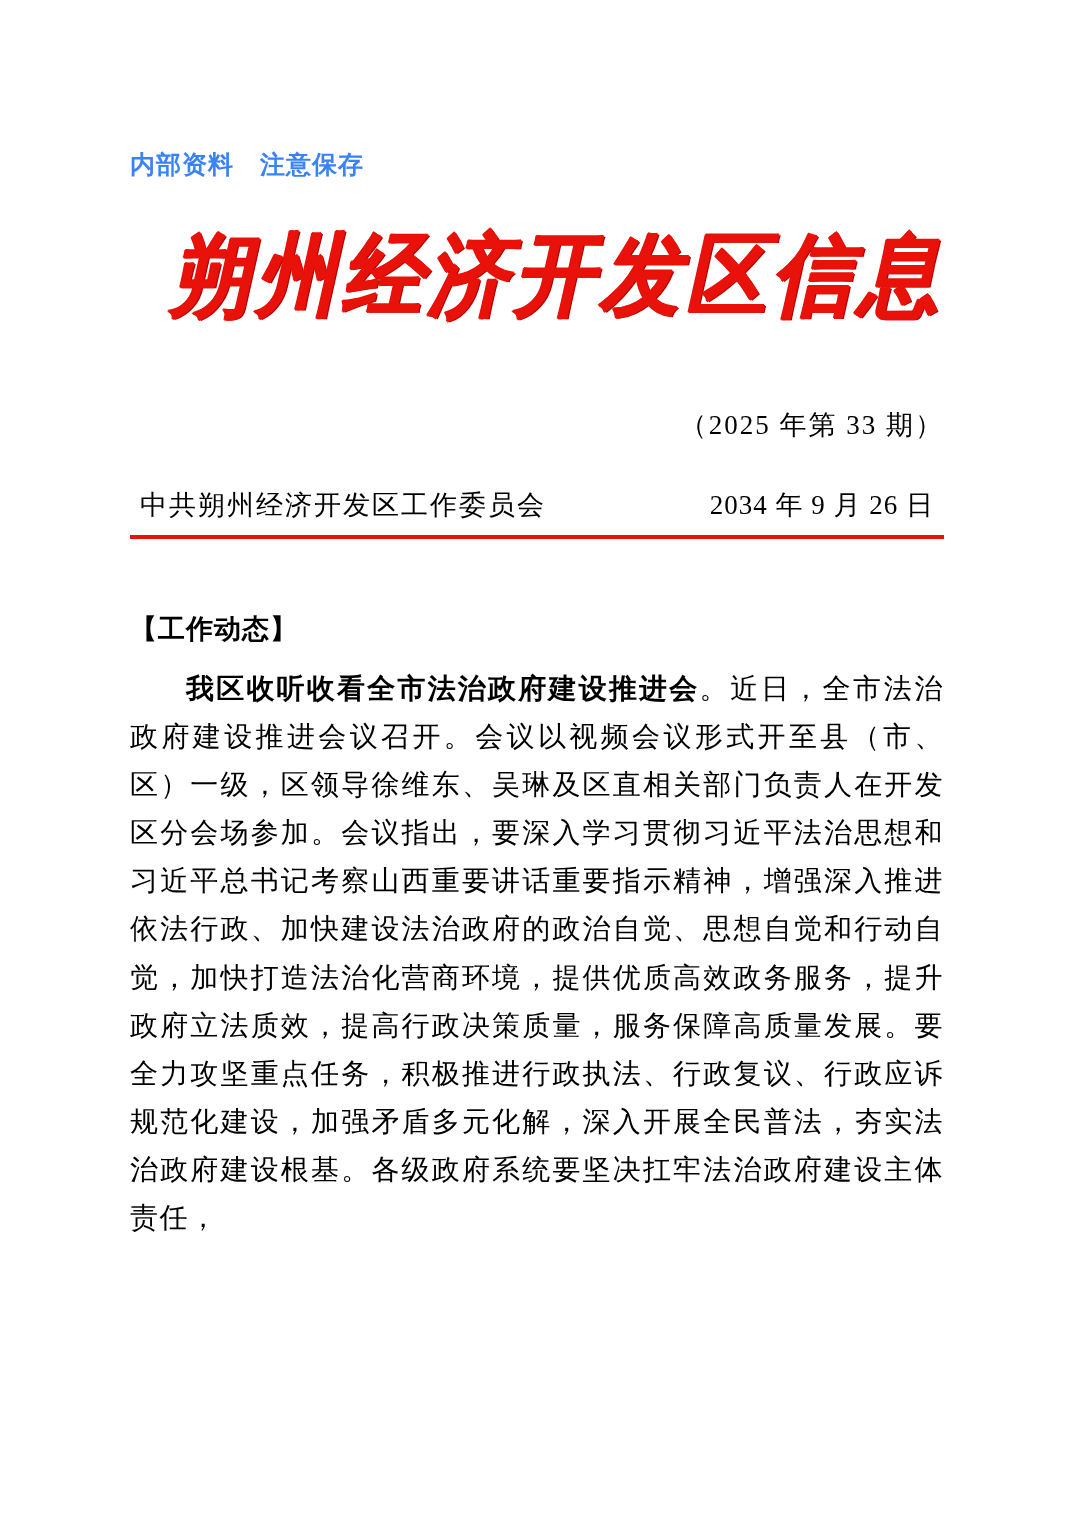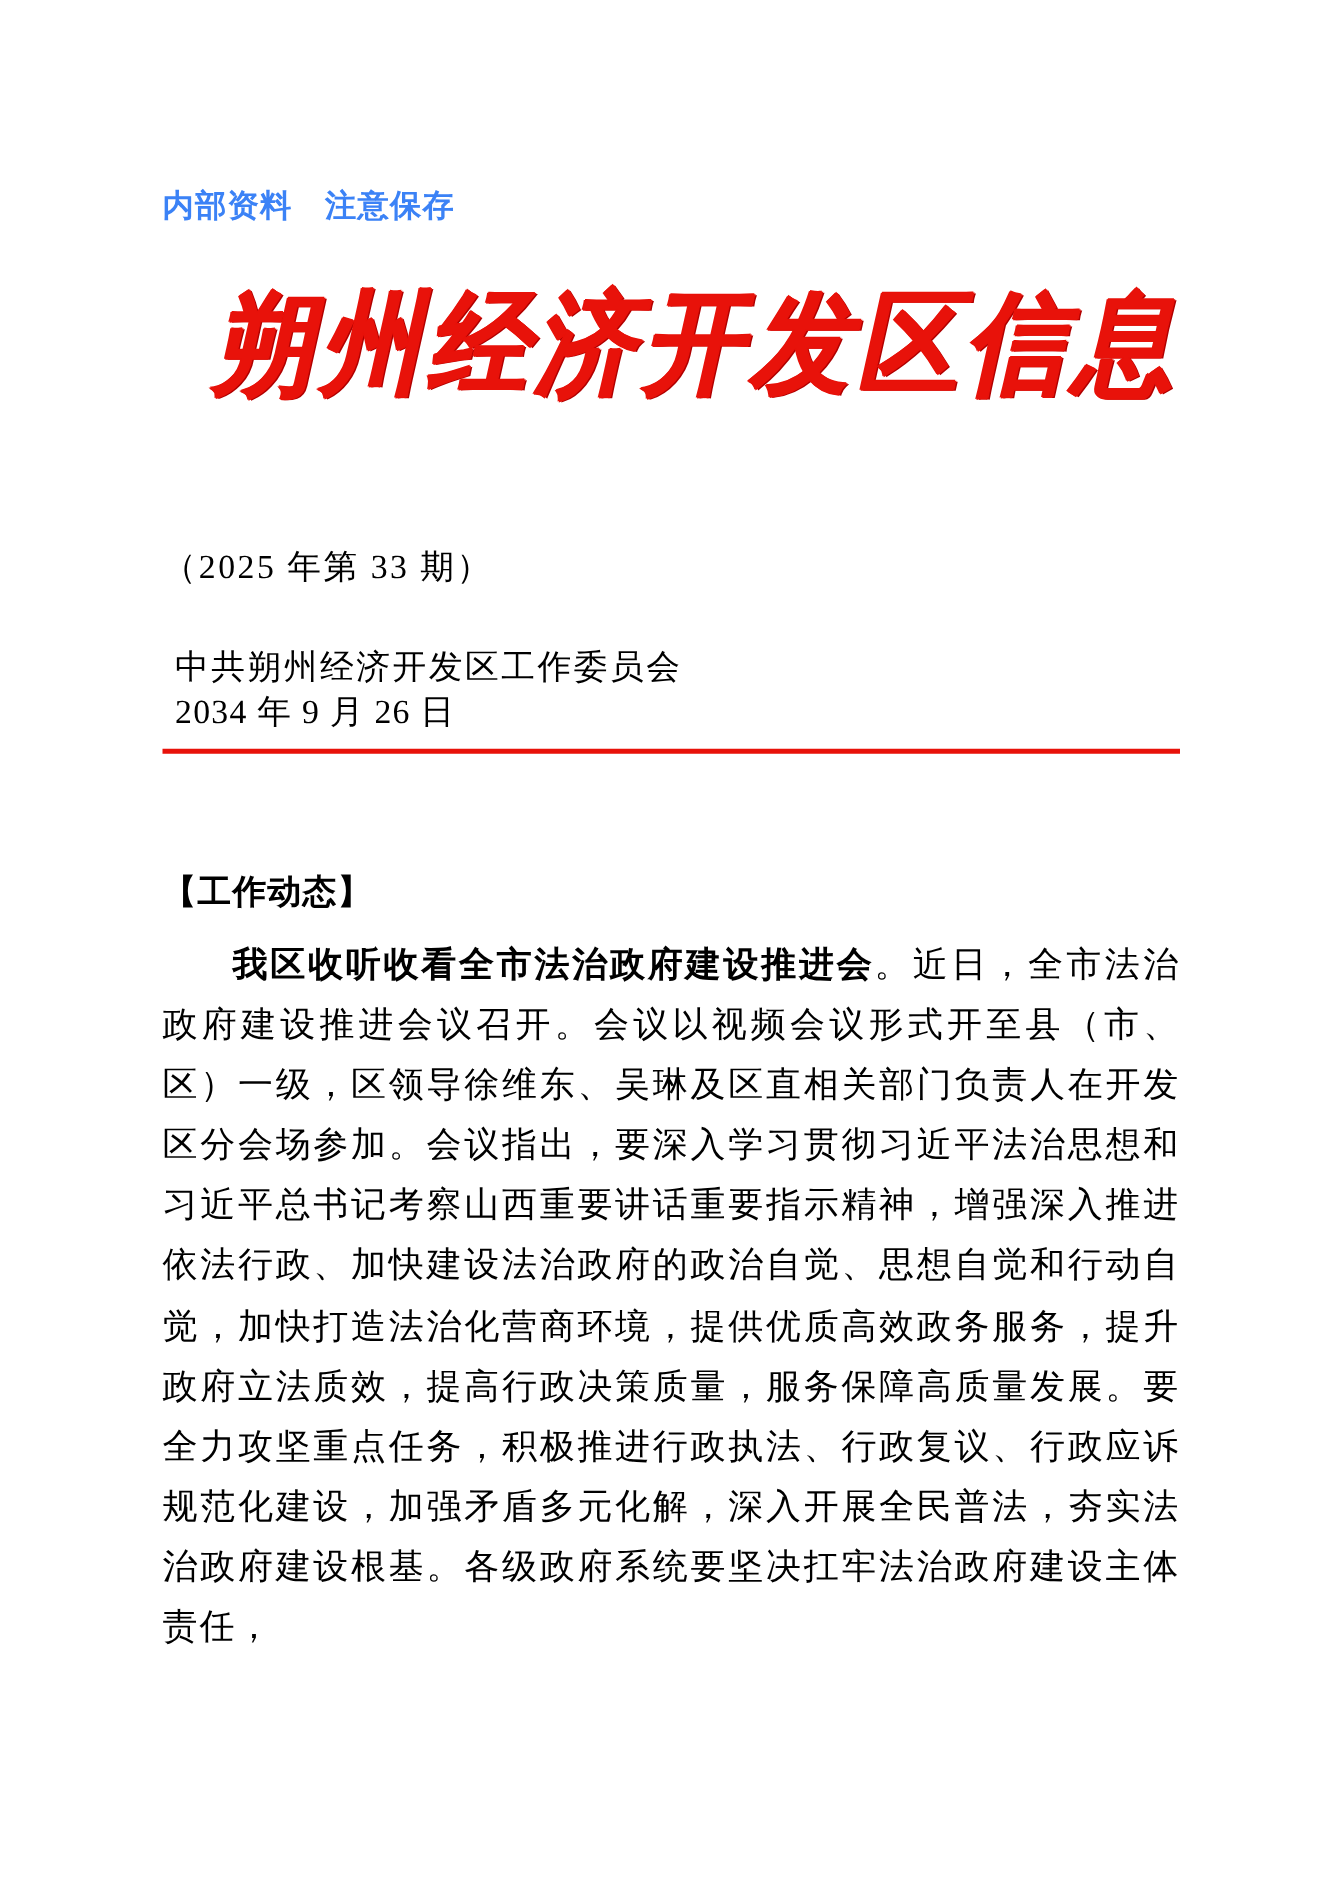--- a/index.html
+++ b/index.html
@@ -47,47 +47,46 @@
     transform-origin: center top;
     text-shadow:
        1px 0 0 #e8120a,
       -1px 0 0 #e8120a,
        0 1px 0 #e8120a,
        0 -1px 0 #e8120a,
        2px 1px 0 #b00000;
     font-style: italic;
   }
   .issue-line {
-    margin-top: 120px;
-    text-align: left;
+    margin-top: 92px;
+    text-align: right;
     font-size: 27px;
     letter-spacing: 2px;
   }
   .meta-row {
     margin-top: 44px;
     display: flex;
     justify-content: space-between;
     align-items: baseline;
     font-size: 27px;
     letter-spacing: 1px;
     padding-left: 10px;
     padding-right: 10px;
-    flex-direction: column;
   }
   .meta-row .org {
     letter-spacing: 2px;
   }
   .red-rule {
     margin-top: 12px;
     height: 4px;
     background: #e8120a;
     width: 100%;
   }
   .section-title {
-    margin-top: 92px;
+    margin-top: 72px;
     font-family: "DejaVu Sans", "Liberation Sans", sans-serif;
     font-size: 27px;
     font-weight: 700;
     letter-spacing: 1px;
   }
   .body-para {
     margin-top: 18px;
     font-size: 28px;
     line-height: 1.72;
     text-align: justify;

